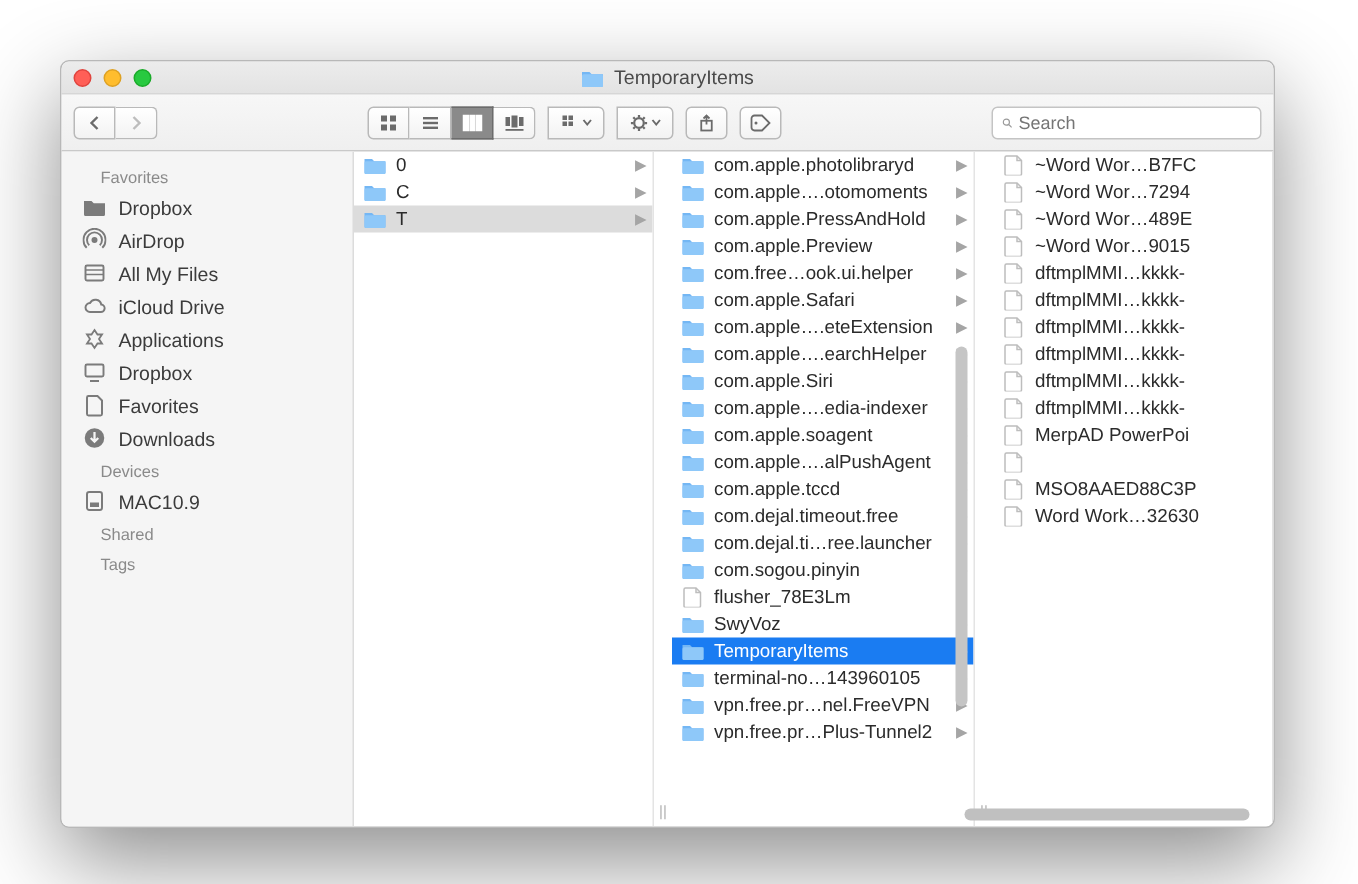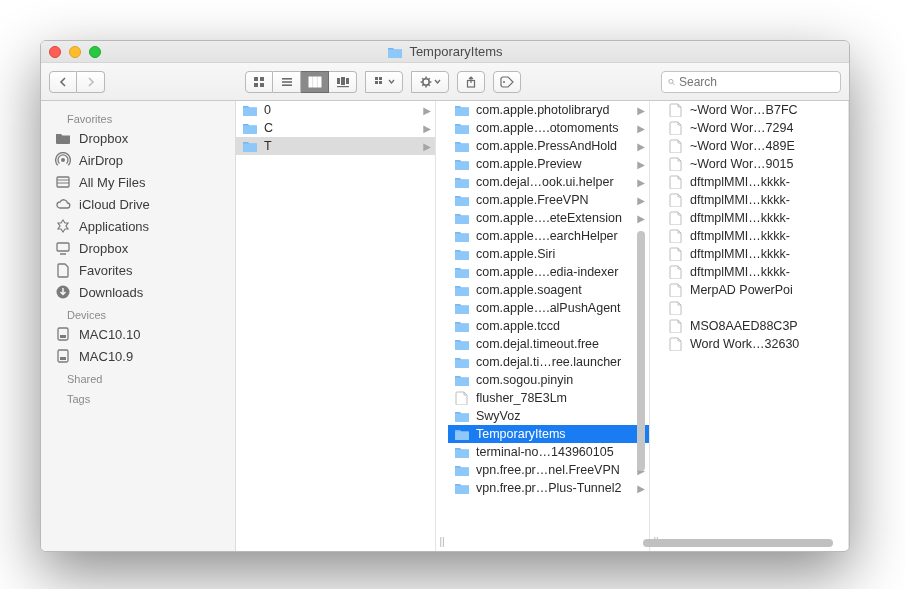--- a/index.html
+++ b/index.html
@@ -344,29 +344,20 @@
           <span>Downloads</span>
         </div>
         <div class="sb-header">Devices</div>
         <div class="sb-item">
           <span class="sb-icon">
             <svg viewBox="0 0 16 16">
               <rect x="3" y="2" width="10" height="12" rx="1.5" fill="none" stroke="#7b7b7b" stroke-width="1.3"></rect>
               <rect x="5" y="9" width="6" height="3" fill="#7b7b7b"></rect>
             </svg>
           </span>
-          <span>MAC10.10</span>
-        </div>
-        <div class="sb-item">
-          <span class="sb-icon">
-            <svg viewBox="0 0 16 16">
-              <rect x="3" y="2" width="10" height="12" rx="1.5" fill="none" stroke="#7b7b7b" stroke-width="1.3"></rect>
-              <rect x="5" y="9" width="6" height="3" fill="#7b7b7b"></rect>
-            </svg>
-          </span>
           <span>MAC10.9</span>
         </div>
         <div class="sb-header">Shared</div>
         <div class="sb-header">Tags</div>
       </div>
 
     <div class="columns">
       <div class="col col1" id="col1">
           <div class="row">
             <svg class="folder-icon" viewBox="0 0 16 14">
@@ -417,28 +408,28 @@
             <svg class="folder-icon" viewBox="0 0 16 14">
               <use href="#ic-folder"></use>
             </svg>
             <span class="label">com.apple.Preview</span>
             <span class="chev">▶</span>
           </div>
           <div class="row">
             <svg class="folder-icon" viewBox="0 0 16 14">
               <use href="#ic-folder"></use>
             </svg>
-            <span class="label">com.dejal…ook.ui.helper</span>
-            <span class="chev">▶</span>
-          </div>
-          <div class="row">
-            <svg class="folder-icon" viewBox="0 0 16 14">
-              <use href="#ic-folder"></use>
-            </svg>
-            <span class="label">com.apple.FreeVPN</span>
+            <span class="label">com.free…ook.ui.helper</span>
+            <span class="chev">▶</span>
+          </div>
+          <div class="row">
+            <svg class="folder-icon" viewBox="0 0 16 14">
+              <use href="#ic-folder"></use>
+            </svg>
+            <span class="label">com.apple.Safari</span>
             <span class="chev">▶</span>
           </div>
           <div class="row">
             <svg class="folder-icon" viewBox="0 0 16 14">
               <use href="#ic-folder"></use>
             </svg>
             <span class="label">com.apple….eteExtension</span>
             <span class="chev">▶</span>
           </div>
           <div class="row">

